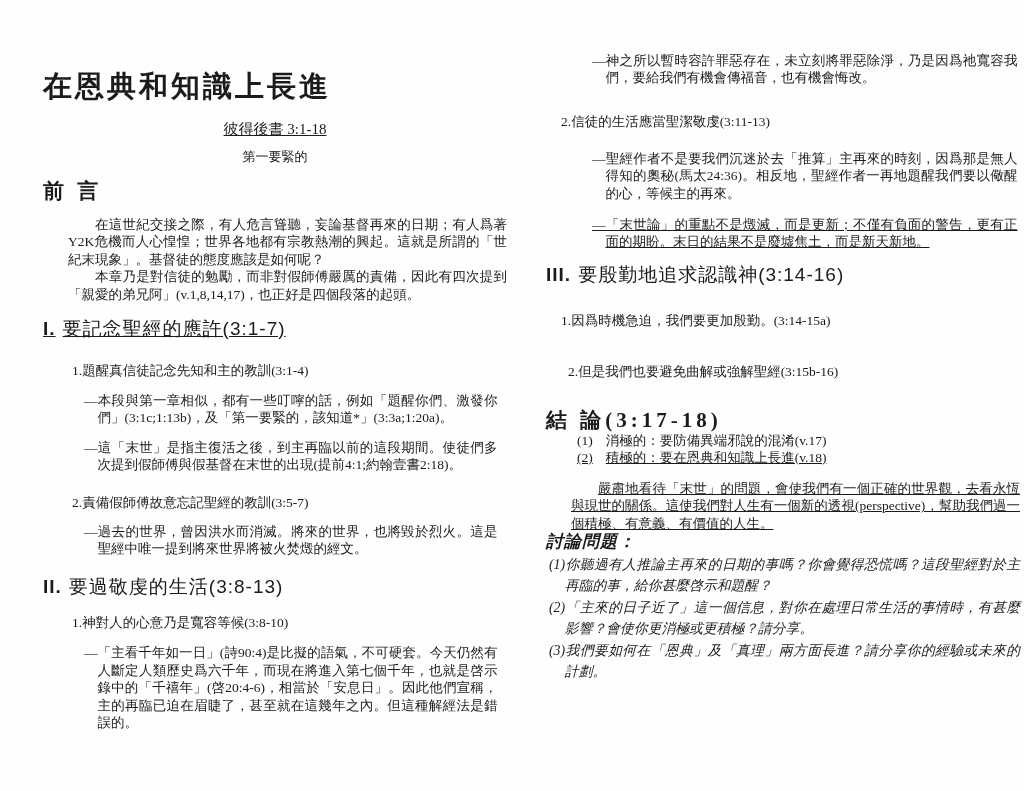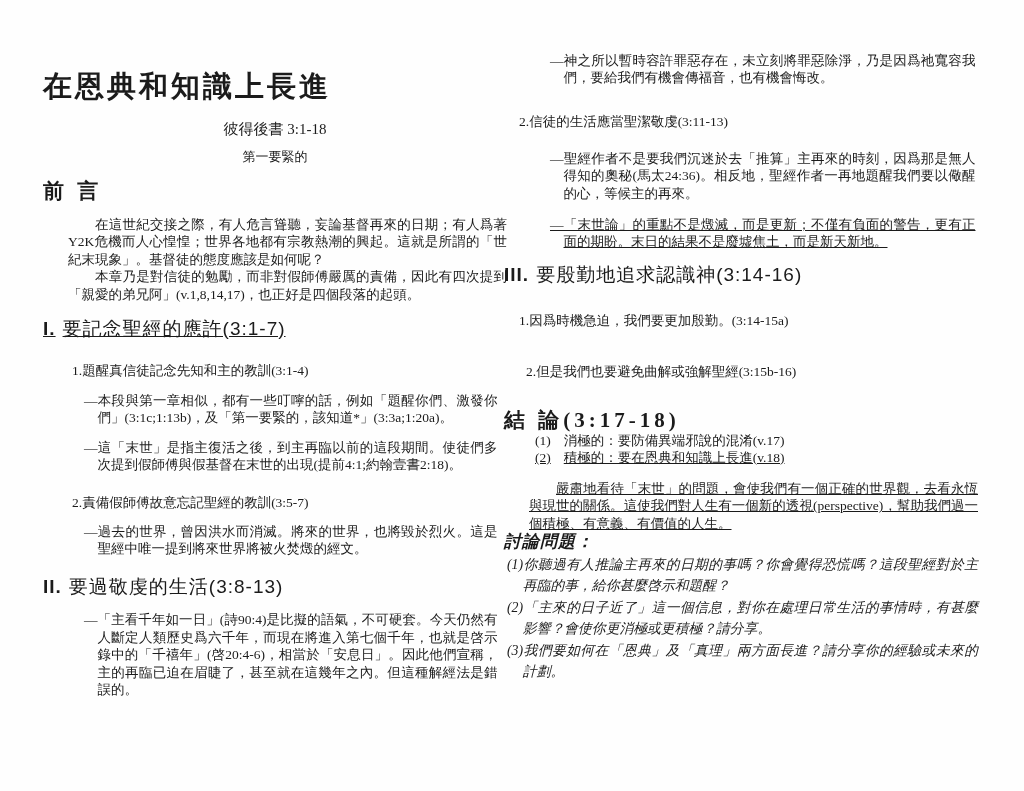--- a/index.html
+++ b/index.html
@@ -13,37 +13,38 @@
   .page {
     position: relative;
     width: 1024px;
     height: 791px;
     background: #fefefe;
     color: #1b1b1b;
     font-family: "Liberation Serif", serif;
   }
   .col { position: absolute; top: 0; }
   .col-left  { left: 43px;  width: 464px; }
-  .col-right { left: 504px; width: 474px; }
+  .col-right { left: 546px; width: 474px; }
 
   
   .doc-title {
     margin: 0;
     padding-top: 70px;
     text-align: left;
     font-size: 29px;
     font-weight: 700;
     letter-spacing: 3px;
     line-height: 32px;
   }
   .doc-subtitle {
     margin-top: 19px;
     text-align: center;
     font-size: 15px;
     line-height: 17px;
+    text-decoration: underline;
   }
   .doc-author {
     margin-top: 11px;
     text-align: center;
     font-size: 13px;
     line-height: 15px;
   }
 
   
   .serif-h {
@@ -157,20 +158,21 @@
 
     <p class="point mt-22">1.題醒真信徒記念先知和主的教訓(3:1-4)</p>
     <p class="dash mt-13">—本段與第一章相似，都有一些叮嚀的話，例如「題醒你們、激發你們」(3:1c;1:13b)，及「第一要緊的，該知道*」(3:3a;1:20a)。</p>
     <p class="dash mt-12">—這「末世」是指主復活之後，到主再臨以前的這段期間。使徒們多次提到假師傅與假基督在末世的出現(提前4:1;約翰壹書2:18)。</p>
 
     <p class="point mt-20">2.責備假師傅故意忘記聖經的教訓(3:5-7)</p>
     <p class="dash mt-12">—過去的世界，曾因洪水而消滅。將來的世界，也將毀於烈火。這是聖經中唯一提到將來世界將被火焚燬的經文。</p>
 
     <h3 class="sec-h mt-18"><span class="sec-num">II.</span><span>要過敬虔的生活(3:8-13)</span></h3>
 
+    <p class="point mt-16">1.神對人的心意乃是寬容等候(3:8-10)</p>
     <p class="dash mt-13">—「主看千年如一日」(詩90:4)是比擬的語氣，不可硬套。今天仍然有人斷定人類歷史爲六千年，而現在將進入第七個千年，也就是啓示錄中的「千禧年」(啓20:4-6)，相當於「安息日」。因此他們宣稱，主的再臨已迫在眉睫了，甚至就在這幾年之內。但這種解經法是錯誤的。</p>
   </div>
 
   <div class="col col-right">
 
     <p class="dash" style="margin-top:52px;">—神之所以暫時容許罪惡存在，未立刻將罪惡除淨，乃是因爲祂寬容我們，要給我們有機會傳福音，也有機會悔改。</p>
 
     <p class="point mt-26">2.信徒的生活應當聖潔敬虔(3:11-13)</p>
     <p class="dash mt-20">—聖經作者不是要我們沉迷於去「推算」主再來的時刻，因爲那是無人得知的奧秘(馬太24:36)。相反地，聖經作者一再地題醒我們要以儆醒的心，等候主的再來。</p>
     <p class="dash mt-14">—「末世論」的重點不是燬滅，而是更新；不僅有負面的警告，更有正面的期盼。末日的結果不是廢墟焦土，而是新天新地。</p>

